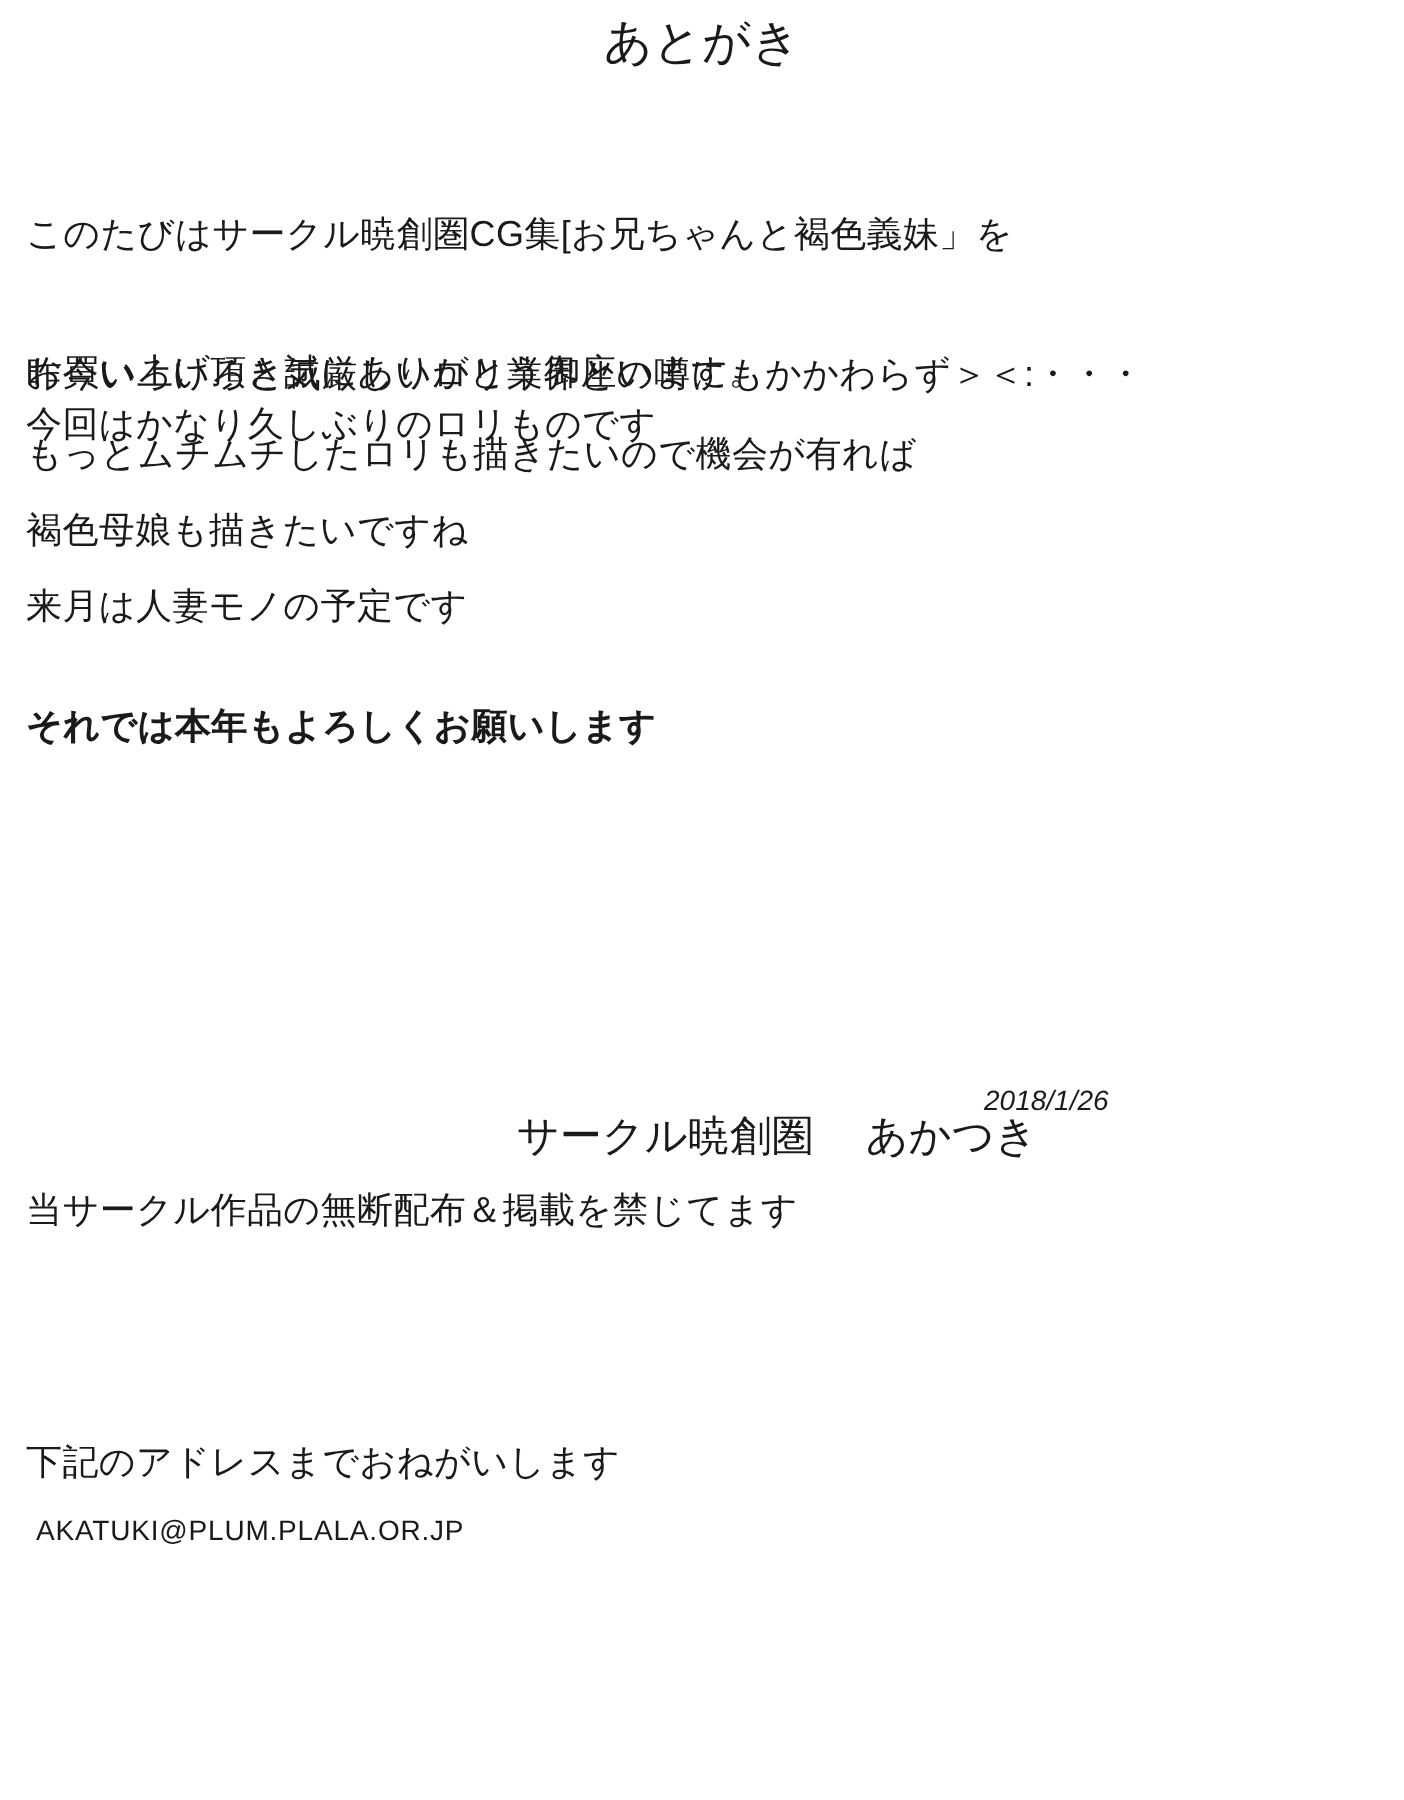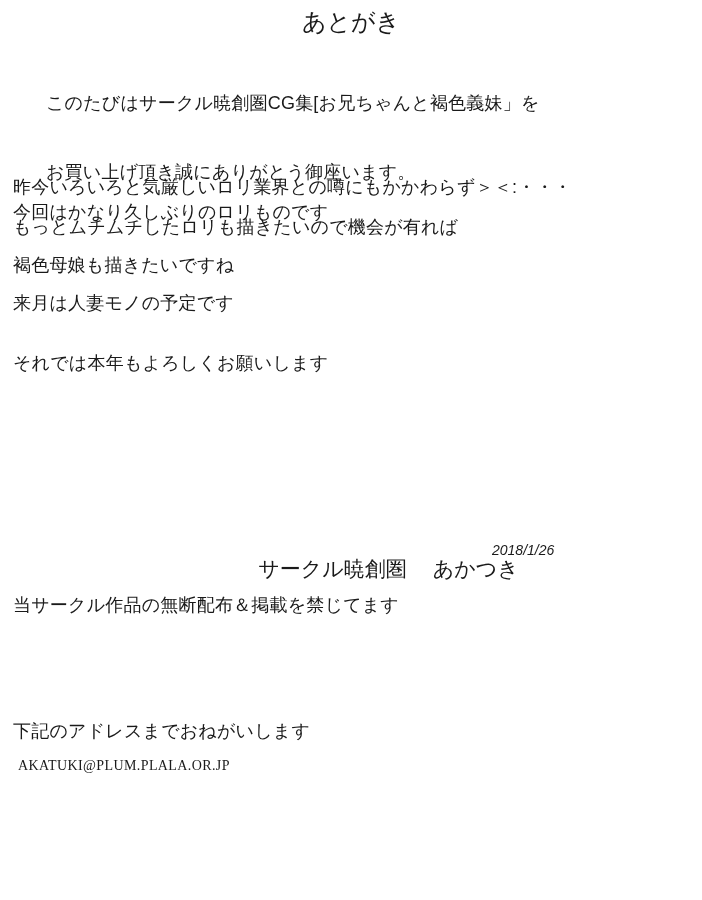--- a/index.html
+++ b/index.html
@@ -27,27 +27,26 @@
     position: absolute;
     top: 8px;
     left: 0;
     width: 100%;
     text-align: center;
     font-size: 24px;
     line-height: 28px;
   }
   .greeting {
     position: absolute;
-    top: 46px;
+    top: 60px;
     left: 13px;
     font-size: 18px;
     line-height: 23px;
     white-space: pre;
     letter-spacing: 0.2px;
-    margin-left: 33px;
   }
   .contact-block {
     position: absolute;
     top: 674px;
     left: 13px;
     font-size: 18px;
     line-height: 23px;
     white-space: pre;
     letter-spacing: 0.2px;
   }
@@ -71,21 +70,20 @@
     line-height: 21px;
     font-style: italic;
   }
   .email {
     position: absolute;
     top: 757px;
     left: 18px;
     font-size: 14px;
     line-height: 17px;
     letter-spacing: 0.4px;
-    font-family: Liberation Serif, serif;
   }
 </style>
 </head>
 <body>
 
 <div class="page">
 
   <div class="title">あとがき</div>
 
   <div class="greeting">
@@ -96,21 +94,21 @@
   <div class="line" style="top:155px; left:13px;margin-top:46px;">今回はかなり久しぶりのロリものです</div>
 
   <div class="line" style="top:176px; left:13px;text-align:center;">昨今いろいろと気厳しいロリ業界との噂にもかかわらず＞＜:・・・</div>
 
   <div class="line" style="top:216px; left:13px;">もっとムチムチしたロリも描きたいので機会が有れば</div>
 
   <div class="line" style="top:254px; left:13px;">褐色母娘も描きたいですね</div>
 
   <div class="line" style="top:292px; left:13px;">来月は人妻モノの予定です</div>
 
-  <div class="line" style="top:352px; left:13px;">それでは本年もよろしくお願いします</div>
+  <div class="line" style="top:352px; left:13px;font-weight:bold;">それでは本年もよろしくお願いします</div>
 
   <div class="signature">
     <span>サークル暁創圏</span><span class="author-gap"></span><span>あかつき</span>
   </div>
 
   <div class="date">2018/1/26</div>
 
   <div class="line" style="top:594px; left:13px;">当サークル作品の無断配布＆掲載を禁じてます</div>
 
   <div class="contact-block">

